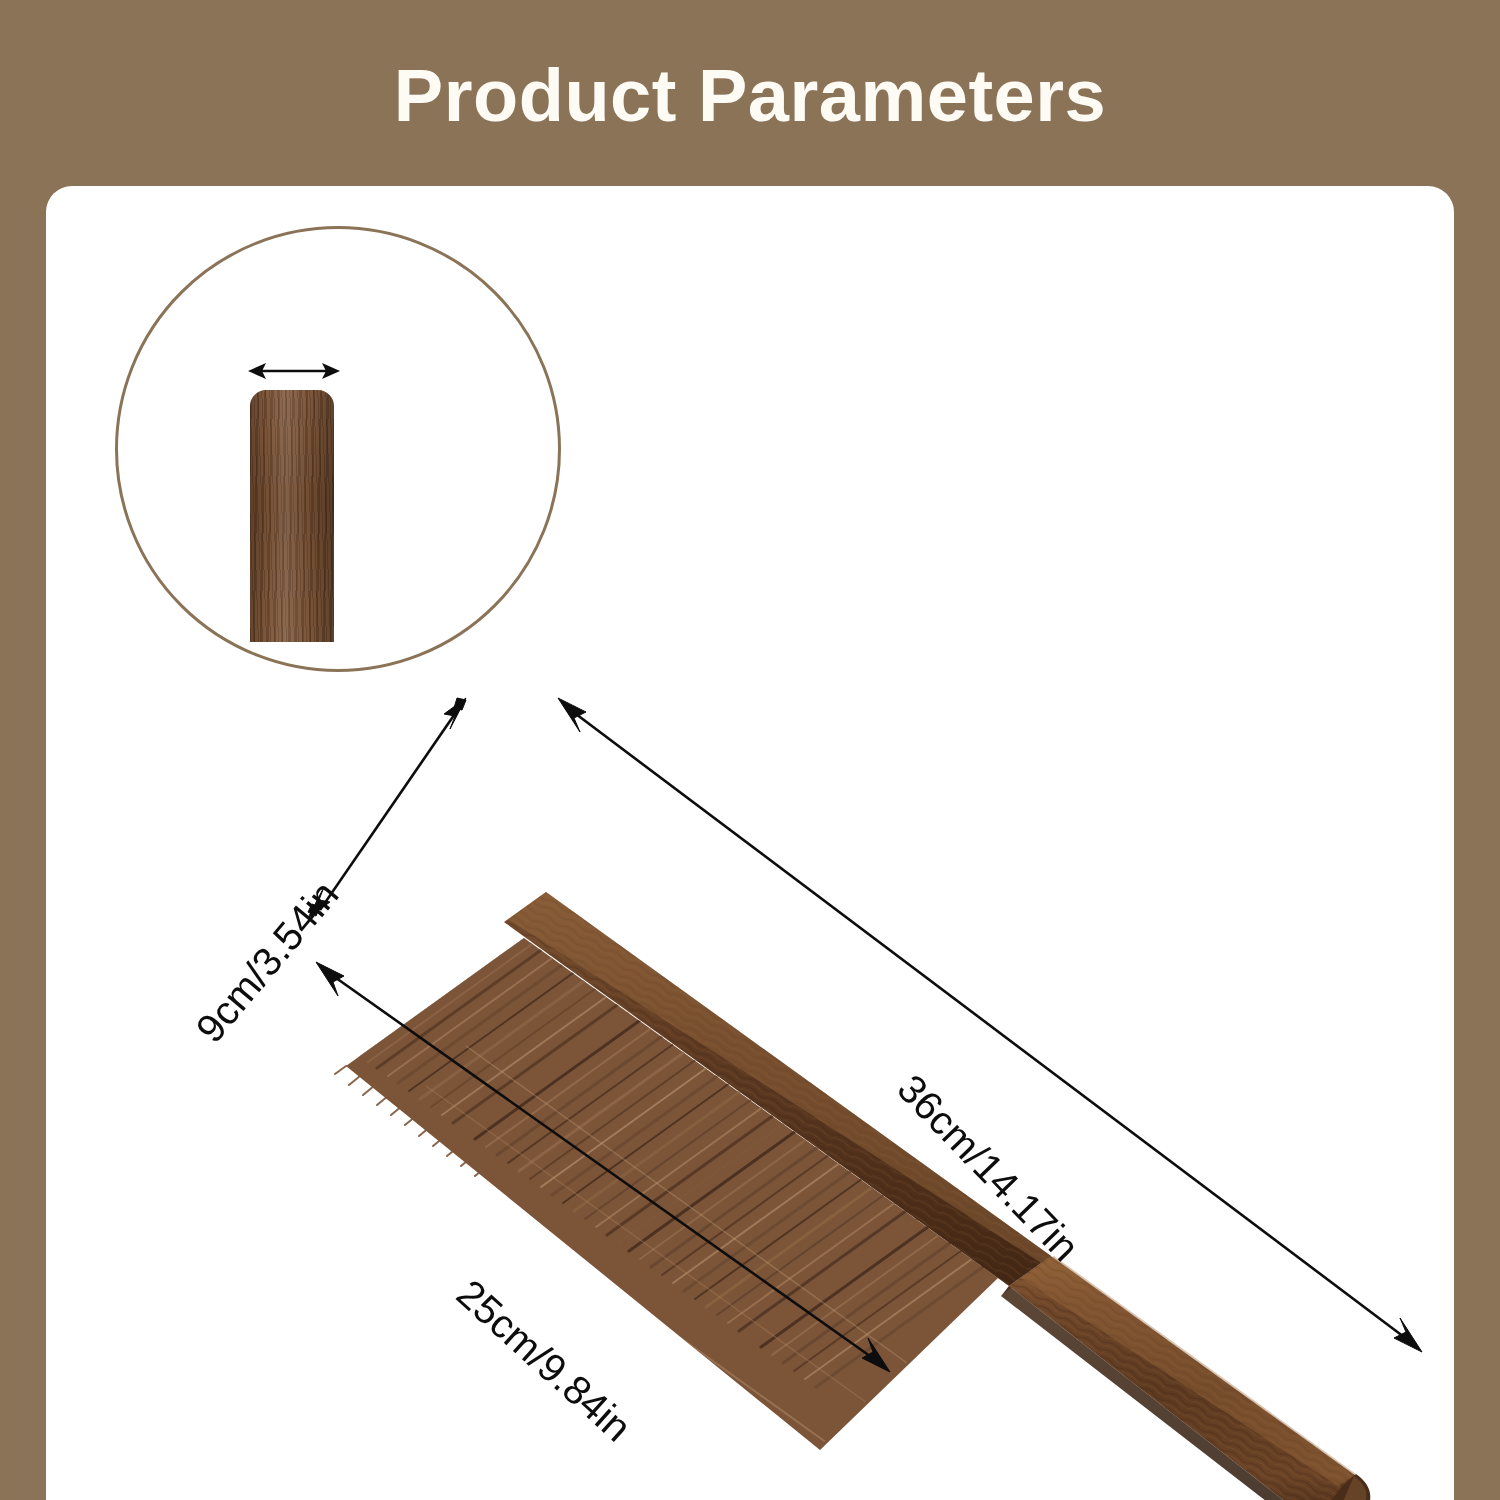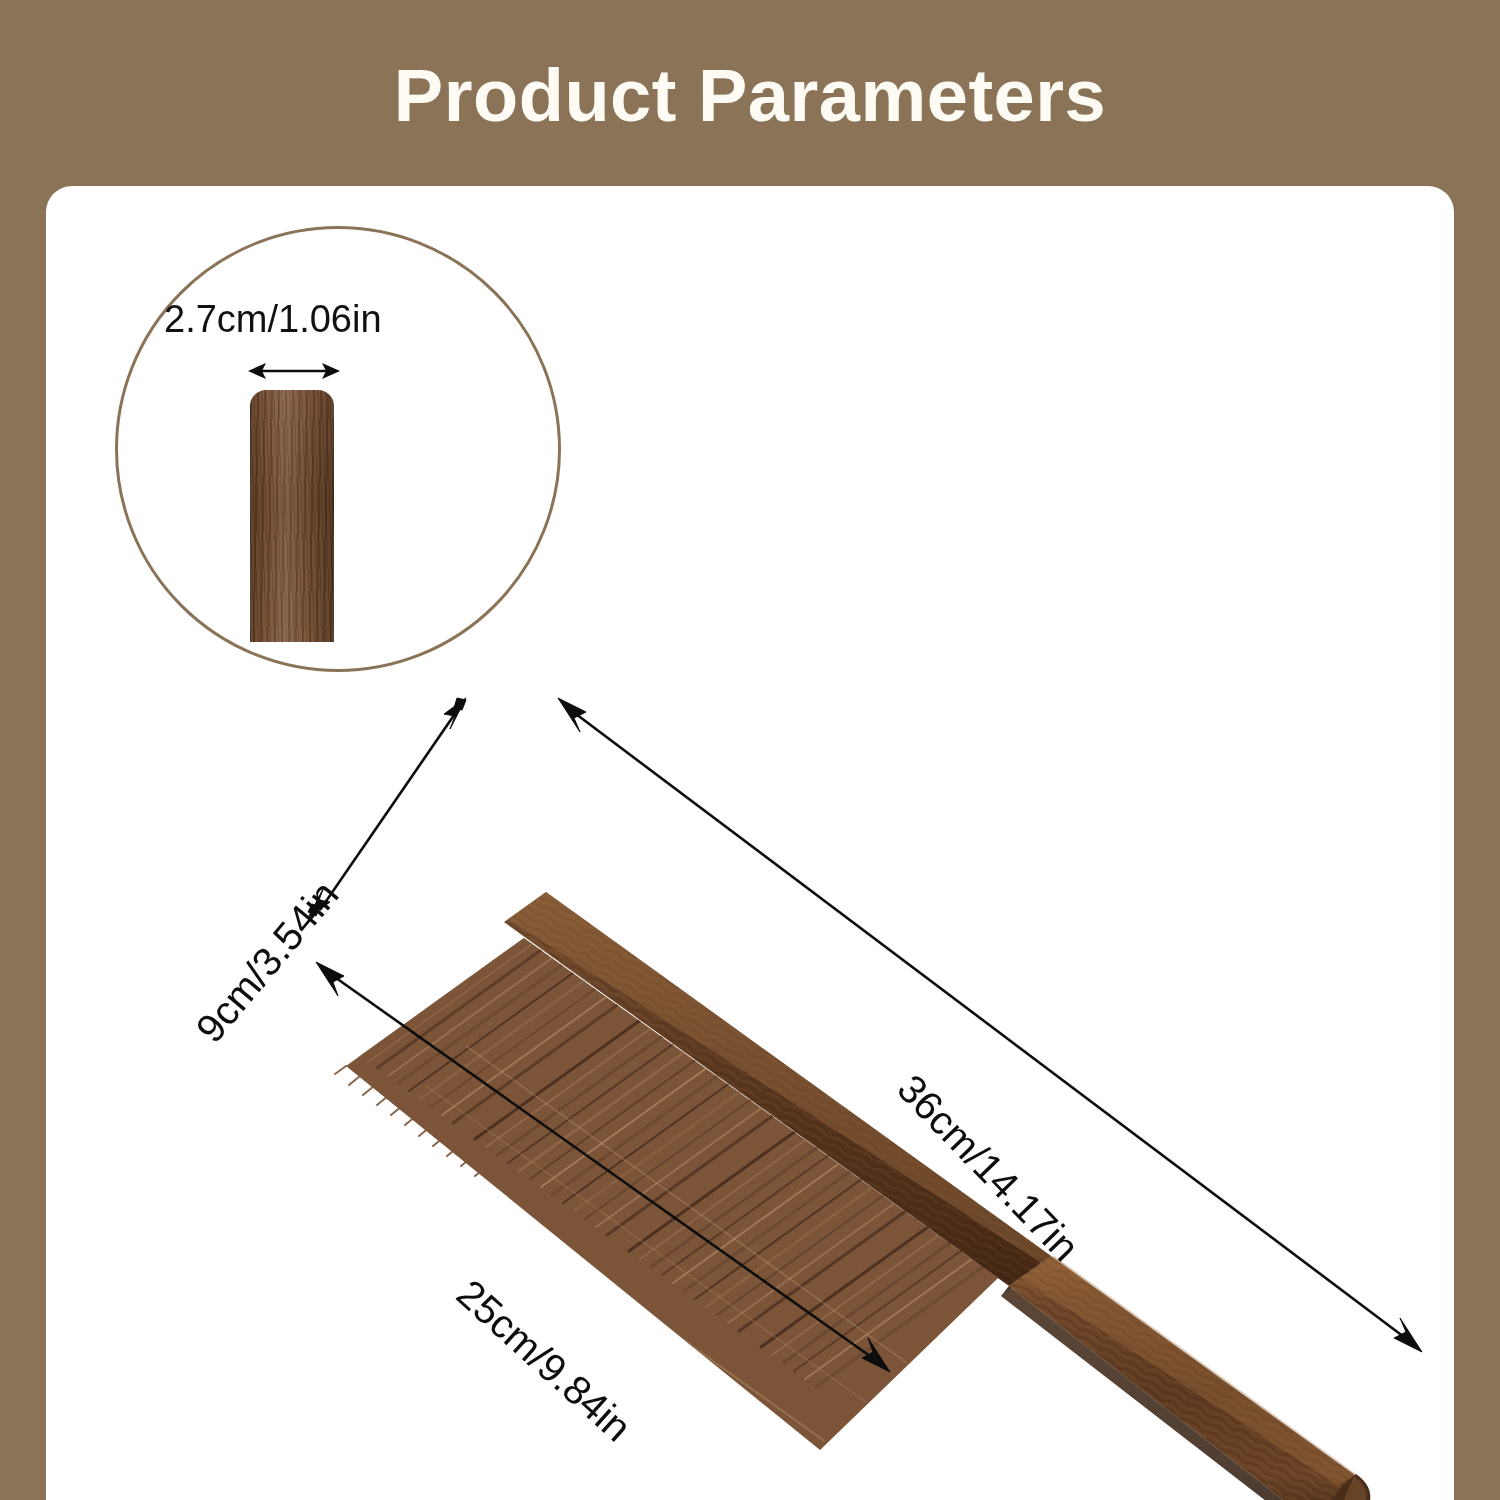--- a/index.html
+++ b/index.html
@@ -283,21 +283,20 @@
         <g>
           <line x1="276" y1="782" x2="838" y2="1180" stroke-width="2.6"></line>
           <polygon points="270,776 298,790 287,796 292,810"></polygon>
           <polygon points="844,1186 816,1172 827,1166 822,1152"></polygon>
         </g>
       </g>
     </svg>
 
     <div id="detail-circle"></div>
 
-    <div id="detail-label">2.7cm/1.06in</div>
 
     <svg id="detail-arrow" viewBox="0 0 96 26">
       <line x1="12" y1="13" x2="84" y2="13" stroke="#0d0d0d" stroke-width="2.6"></line>
       <polygon points="2,13 20,5 16,13 20,21" fill="#0d0d0d"></polygon>
       <polygon points="94,13 76,5 80,13 76,21" fill="#0d0d0d"></polygon>
     </svg>
 
     <div id="detail-handle"></div>
 
     <div class="dim-label" id="label-9cm">9cm/3.54in</div>

